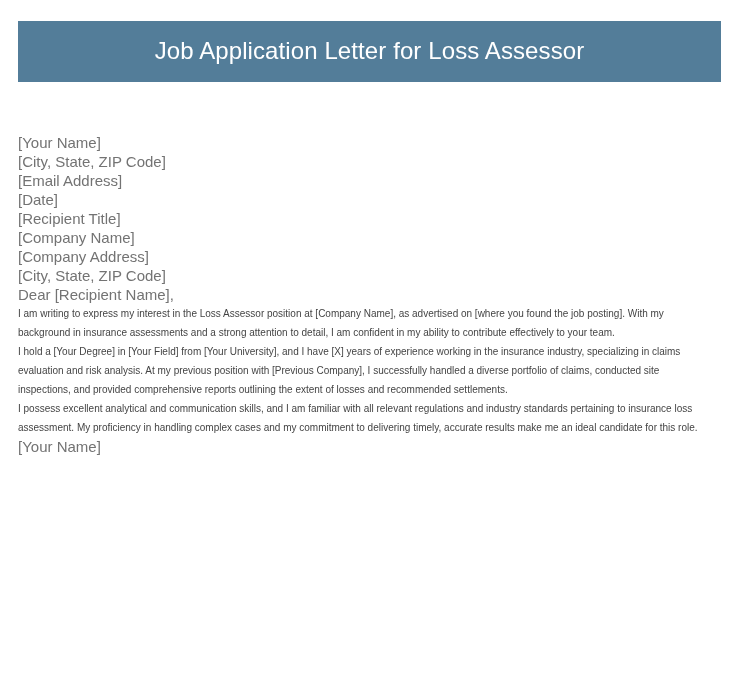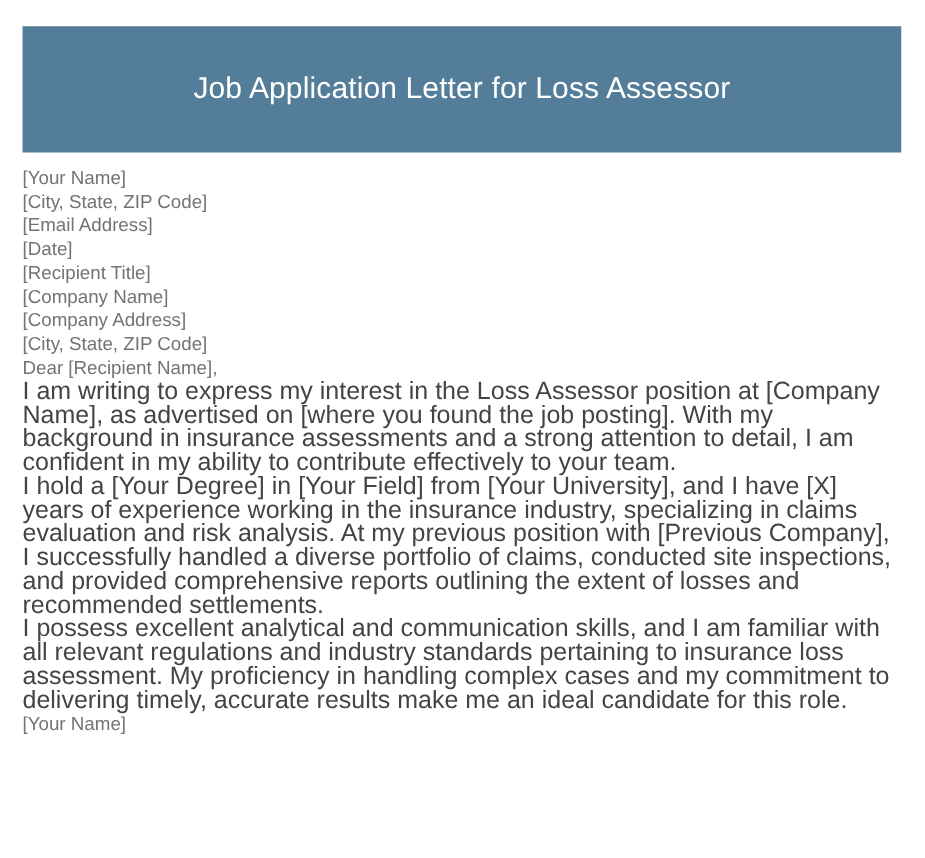--- a/index.html
+++ b/index.html
@@ -17,21 +17,21 @@
     position: relative;
     width: 740px;
     height: 686px;
     background: #ffffff;
   }
   .header-banner {
     position: absolute;
     left: 18px;
     top: 21px;
     width: 703px;
-    height: 101px;
+    height: 61px;
     background: #537d99;
     display: flex;
     align-items: center;
     justify-content: center;
     box-sizing: border-box;
   }
   .header-title {
     color: #ffffff;
     font-size: 24px;
     font-weight: normal;
@@ -58,21 +58,21 @@
     padding: 0;
     color: #737373;
     font-size: 15px;
     line-height: 19px;
     white-space: pre-wrap;
   }
   .letter-para {
     margin: 0;
     padding: 0;
     color: #444444;
-    font-size: 20px;
+    font-size: 10px;
     line-height: 19px;
   }
 </style>
 </head>
 <body>
 
 <div class="page">
 
   <div class="header-banner">
     <h1 class="header-title">Job Application Letter for Loss Assessor</h1>

